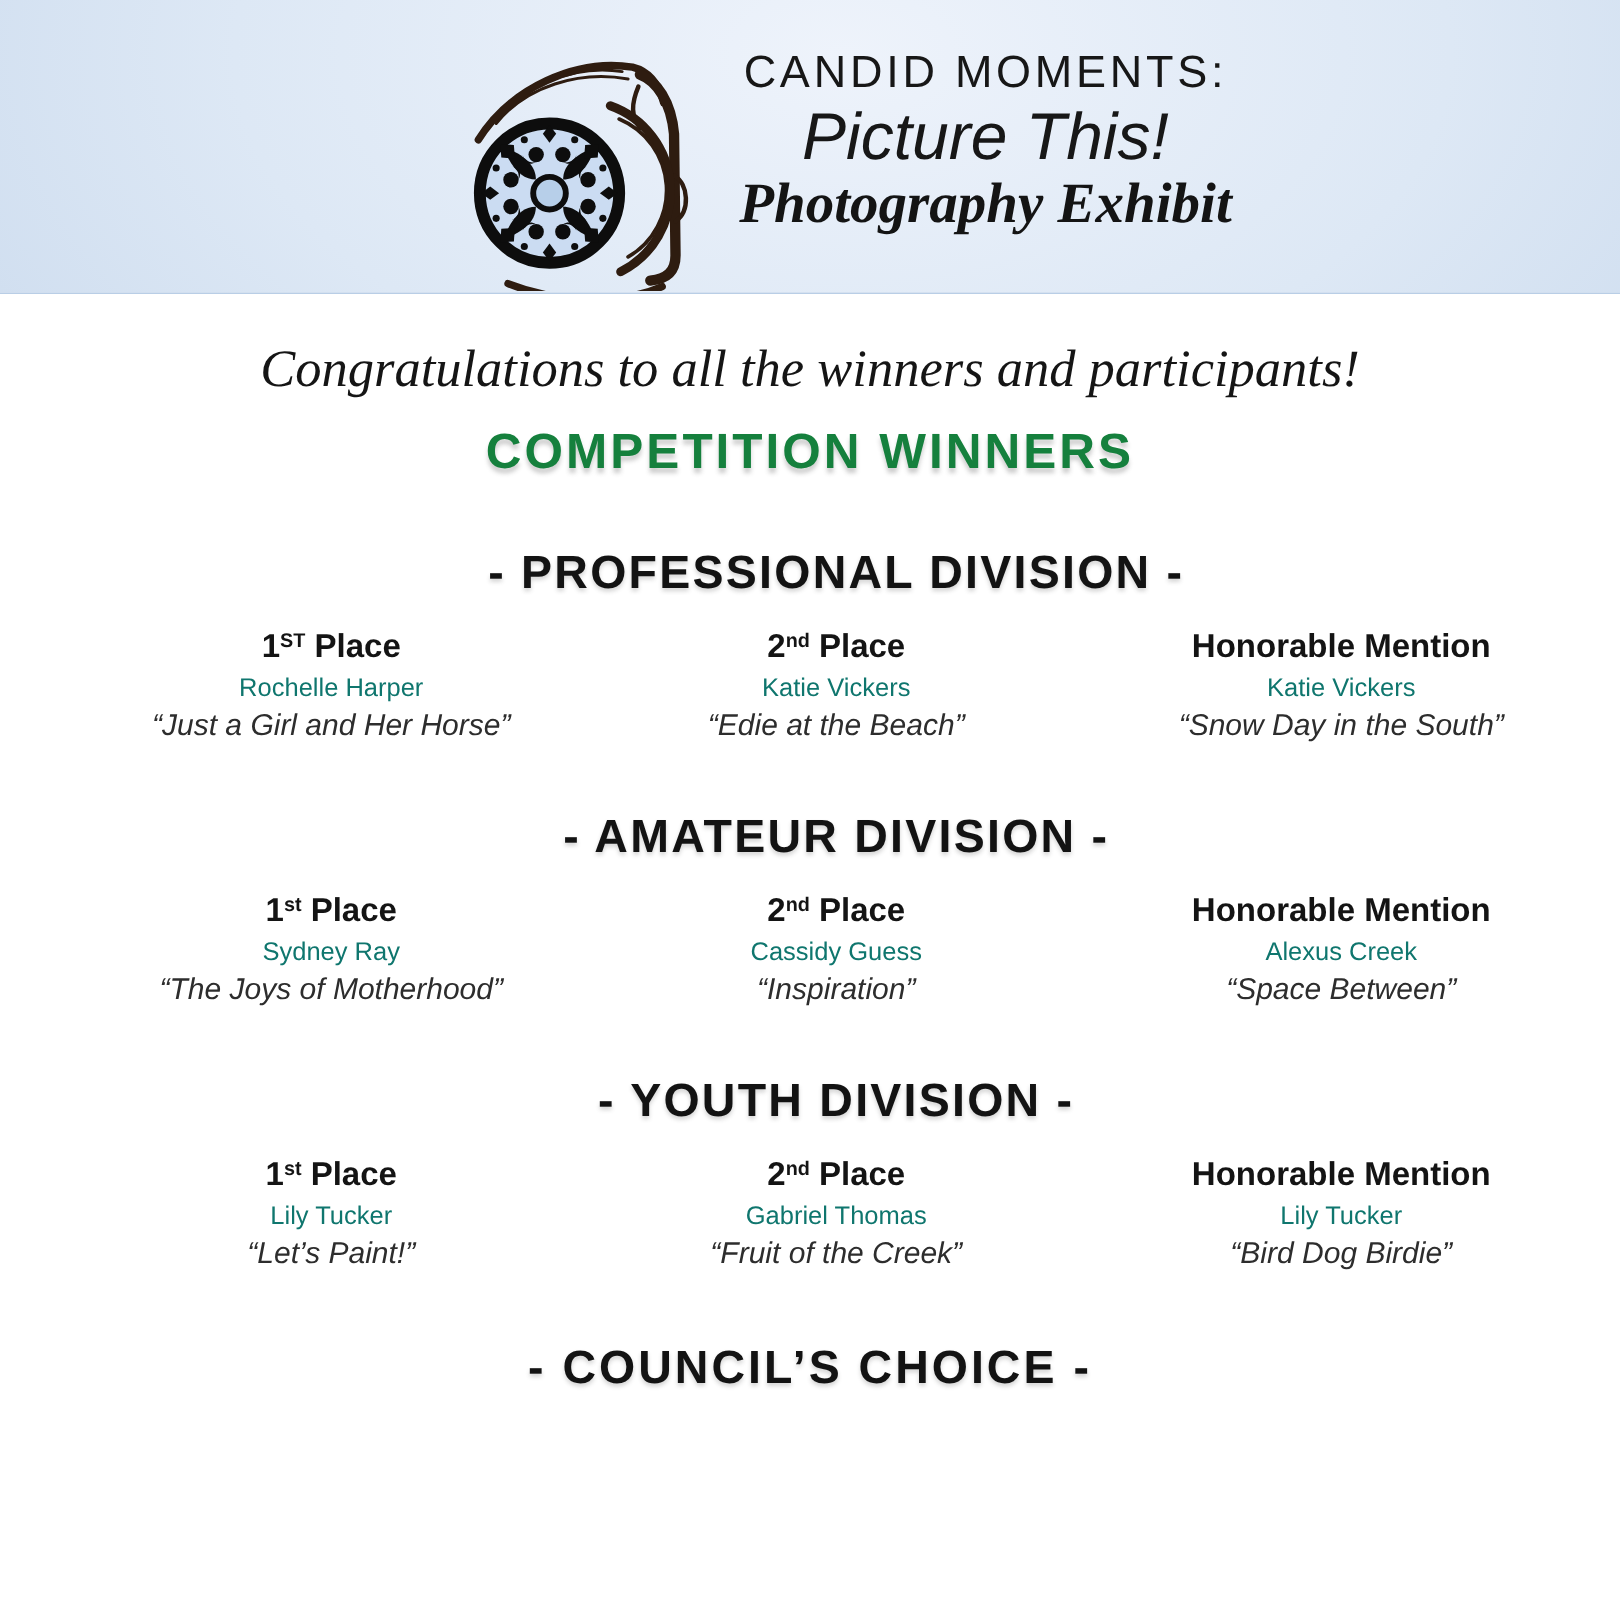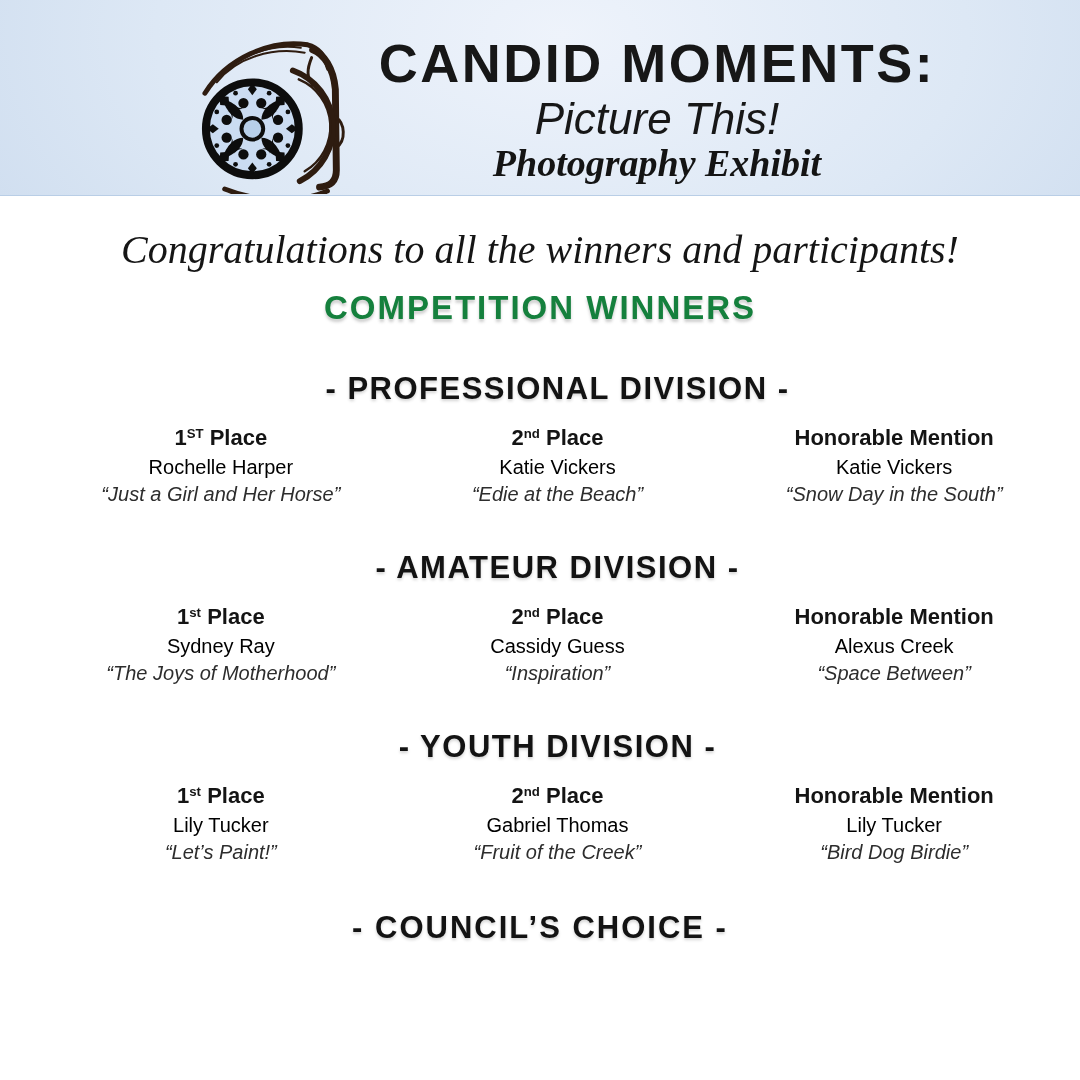--- a/index.html
+++ b/index.html
@@ -31,22 +31,22 @@
   .header-inner {
     display: flex;
     align-items: flex-start;
     gap: 14px;
     margin-left: 52px;
     padding-top: 26px;
   }
   .logo-wrap { width: 168px; height: 168px; flex: 0 0 auto; }
   .title-block { padding-top: 6px; }
   .title-line1 {
-    font-size: 54px;
-    font-weight: 700;
+    font-size: 30px;
+    font-weight: 400;
     letter-spacing: 2.5px;
     color: #171717;
     line-height: 1.15;
   }
   .title-line2 {
     font-size: 44px;
     font-style: italic;
     font-weight: 400;
     color: #171717;
     line-height: 1.12;
@@ -60,21 +60,21 @@
     line-height: 1.1;
     text-align: center;
   }
 
   
   .congrats {
     margin-top: 30px;
     font-family: "Liberation Serif", serif;
     font-style: italic;
     font-weight: 500;
-    font-size: 40px;
+    font-size: 35px;
     color: #151515;
   }
   .main-title {
     margin-top: 16px;
     font-size: 33px;
     font-weight: 800;
     letter-spacing: 2px;
     color: #15803d;
     text-shadow: 0 3px 3px rgba(60,60,60,0.25);
   }
@@ -99,21 +99,21 @@
   }
   .award-col { padding: 0 6px; }
   .award-place { font-size: 22px; font-weight: 800; color: #141414; }
   .award-place sup {
     font-size: 60%;
     position: relative;
     top: -0.5em;
     vertical-align: baseline;
     letter-spacing: 0;
   }
-  .award-name { margin-top: 5px; font-size: 20px; color: #000000; }
+  .award-name { margin-top: 5px; font-size: 17px; color: #0f766e; }
   .award-work { margin-top: 4px; font-size: 20px; font-style: italic; color: #2d2d2d; }
 
   .council { margin-top: 46px; }
   .council-heading { font-size: 31px; letter-spacing: 2px; }
 </style>
 </head>
 <body>
 
 <div class="poster">
 

